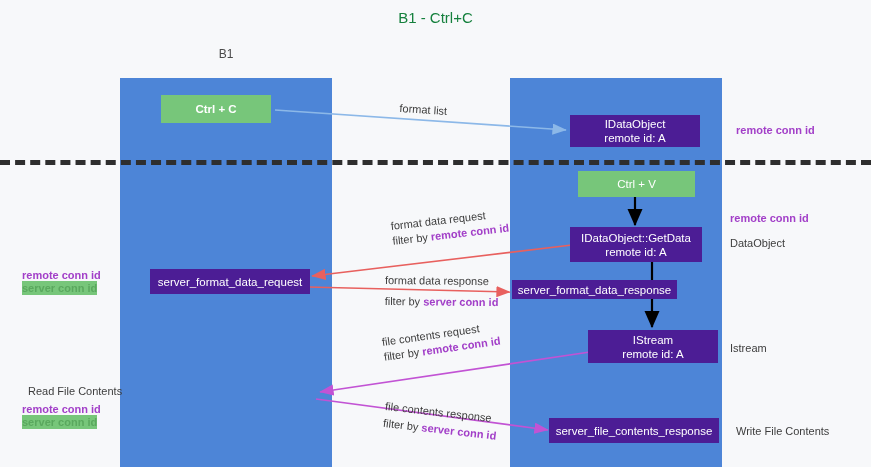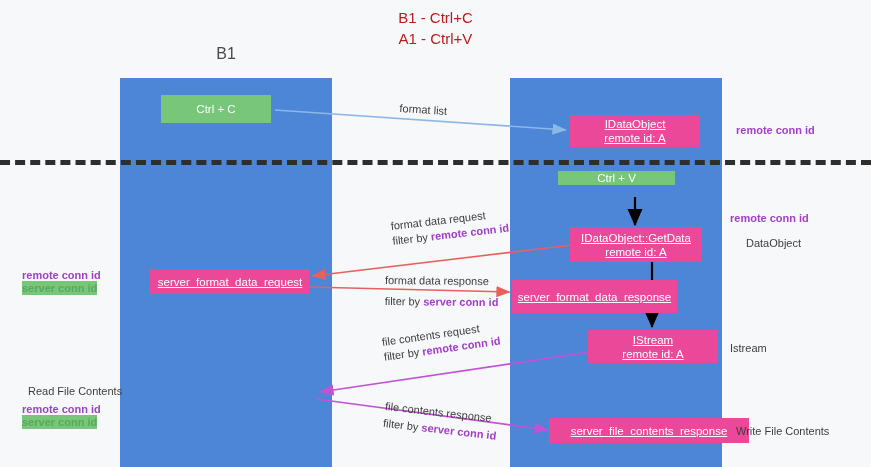--- a/index.html
+++ b/index.html
@@ -19,54 +19,54 @@
   .lane {
     position: absolute;
     background: #4d85d7;
   }
   .lane-b1 { left: 120px; top: 78px; width: 212px; height: 389px; }
   .lane-a1 { left: 510px; top: 78px; width: 212px; height: 389px; }
 
   .lane-head {
     position: absolute;
     text-align: center;
-    font-size: 16px;
+    font-size: 12px;
     color: #4a4a4a;
     line-height: 14px;
   }
   .lane-head .l1 { display:block; }
   .lane-head .l2 { display:block; }
 
   
   .title {
     position: absolute;
     left: 0; right: 0; top: 7px;
     text-align: center;
     font-size: 15px;
-    color: #b91c1c;
+    color: #15803d;
     line-height: 21px;
   }
   .title span { display:block; }
 
   
   .node {
     position: absolute;
     box-sizing: border-box;
     display: flex;
     flex-direction: column;
     align-items: center;
     justify-content: center;
     color: #ffffff;
     font-size: 11.5px;
     line-height: 14px;
     text-align: center;
     padding: 2px 4px;
   }
   .green { background: #77c67a; }
-  .orange { background: #ec4899; text-decoration: underline; }
+  .orange { background: #4c1d95; }
 
   
   .divider {
     position: absolute;
     left: 0;
     top: 160px;
     width: 871px;
     height: 0;
     border-top: 5px dashed #2e2e2e;
   }
@@ -100,21 +100,20 @@
     pointer-events: none;
   }
 </style>
 </head>
 <body>
 
 <div id="canvas">
 
   <div class="title">
     <span>B1 - Ctrl+C</span>
-    <span>A1 - Ctrl+V</span>
   </div>
 
   <div class="lane-head" style="left:120px; top:47px; width:212px;">
     <span class="l1">B1</span>
   </div>
   <div class="lane-head" style="left:510px; top:47px; width:212px;">
   </div>
 
   <div class="lane lane-b1"></div>
   <div class="lane lane-a1"></div>
@@ -157,53 +156,53 @@
 
     <g>
       <line x1="590" y1="352" x2="320" y2="392" stroke="#c253d4" stroke-width="1.6" marker-end="url(#ah-purple)"></line>
     </g>
 
     <g>
       <line x1="316" y1="399" x2="548" y2="430" stroke="#c253d4" stroke-width="1.6" marker-end="url(#ah-purple)"></line>
     </g>
   </svg>
 
-  <div class="node green" style="left:161px; top:95px; width:110px; height:28px;">
+  <div class="node green" style="left:161px; top:95px; width:110px; height:28px;font-weight:bold;">
     <span>Ctrl + C</span>
   </div>
 
   <div class="node orange" style="left:570px; top:115px; width:130px; height:32px;">
     <span>IDataObject</span>
     <span>remote id: A</span>
   </div>
 
-  <div class="node green" style="left:558px; top:171px; width:117px; height:14px;text-align:right;">
+  <div class="node green" style="left:578px; top:171px; width:117px; height:26px;text-align:right;">
     <span>Ctrl + V</span>
   </div>
 
   <div class="node orange" style="left:570px; top:227px; width:132px; height:35px;">
     <span>IDataObject::GetData</span>
     <span>remote id: A</span>
   </div>
 
   <div class="node orange" style="left:588px; top:330px; width:130px; height:33px;">
     <span>IStream</span>
     <span>remote id: A</span>
   </div>
 
   <div class="node orange" style="left:150px; top:269px; width:160px; height:25px;">
     <span>server_format_data_request</span>
   </div>
 
-  <div class="node orange" style="left:512px; top:280px; width:165px; height:33px;">
+  <div class="node orange" style="left:512px; top:280px; width:165px; height:19px;">
     <span>server_format_data_response</span>
   </div>
 
 
-  <div class="node orange" style="left:549px; top:418px; width:200px; height:25px;">
+  <div class="node orange" style="left:549px; top:418px; width:170px; height:25px;">
     <span>server_file_contents_response</span>
   </div>
 
   <div class="divider"></div>
 
   <div class="edgelbl" style="left:400px; top:101px; transform: rotate(3.6deg);">
     <span>format list</span>
   </div>
 
   <div class="edgelbl" style="left:390px; top:219px; transform: rotate(-6.5deg);">
@@ -231,21 +230,21 @@
     <div>file contents response</div>
     <div style="margin-top:2px;">
       <span>filter by </span><b class="purple">server conn id</b>
     </div>
   </div>
 
   <div class="annot purple" style="left:736px; top:123px;">remote conn id</div>
 
   <div class="annot purple" style="left:730px; top:211px;">remote conn id</div>
 
-  <div class="annot dark" style="left:730px; top:236px;margin-left:16px;">DataObject</div>
+  <div class="annot dark" style="left:730px; top:236px;">DataObject</div>
 
   <div class="annot dark" style="left:730px; top:341px;">Istream</div>
 
   <div class="annot dark" style="left:736px; top:424px;">Write File Contents</div>
 
   <div class="annot purple" style="left:22px; top:268px;">remote conn id</div>
   <div class="annot green" style="left:22px; top:281px;">server conn id</div>
 
   <div class="annot dark" style="left:28px; top:384px;">Read File Contents</div>
   <div class="annot purple" style="left:22px; top:402px;">remote conn id</div>

